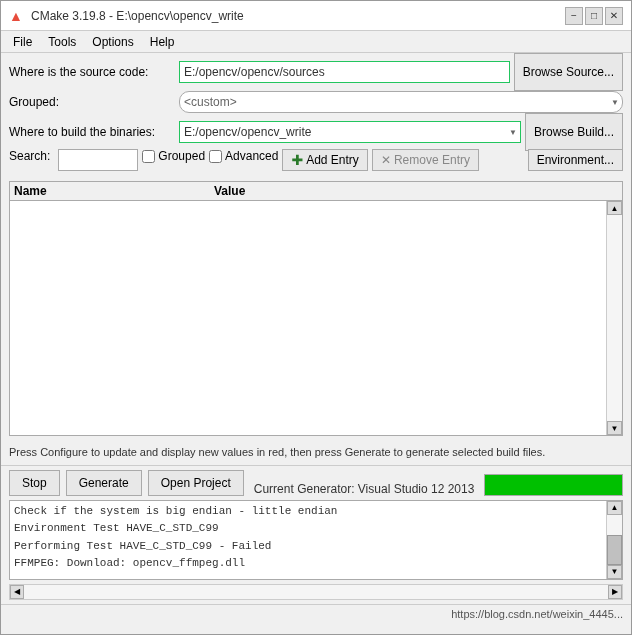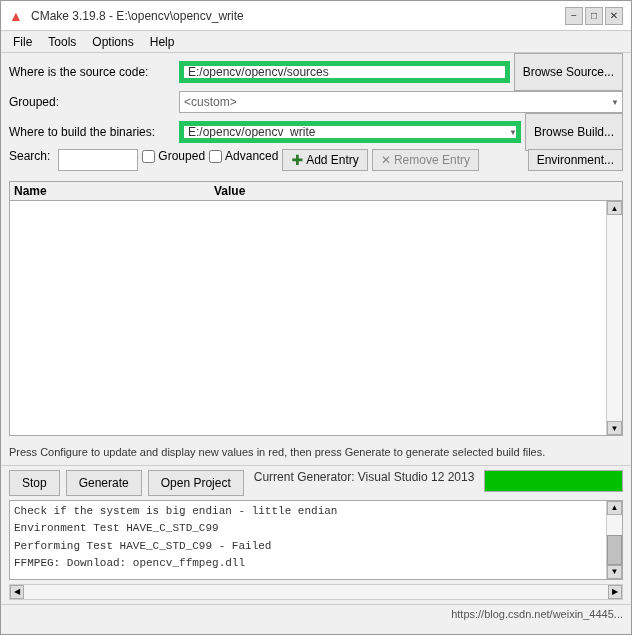--- a/index.html
+++ b/index.html
@@ -71,21 +71,21 @@
       height: 26px;
     }
     .form-label {
       font-size: 12px;
       color: #000;
       min-width: 170px;
     }
     .form-input {
       flex: 1;
       height: 22px;
-      border: 5px solid #22c55e;
+      border: 1px solid #22c55e;
       background: white;
       padding: 0 4px;
       font-size: 12px;
       color: #333;
     }
     .browse-btn {
       height: 38px;
       padding: 0 8px;
       background: #e8e8e8;
       border: 1px solid #aaa;
@@ -160,21 +160,21 @@
       font-size: 12px;
       display: flex;
       align-items: center;
       gap: 3px;
       white-space: nowrap;
     }
     .toolbar-btn.add { }
     .toolbar-btn.remove { color: #888; }
     .bottom-toolbar {
       display: flex;
-      align-items: flex-start;
+      align-items: flex-end;
       padding: 4px 8px;
       gap: 6px;
       background: #f0f0f0;
       border-top: 1px solid #ccc;
     }
     .action-btn {
       height: 26px;
       padding: 0 12px;
       background: #e8e8e8;
       border: 1px solid #aaa;
@@ -361,21 +361,21 @@
 
       <div class="form-row">
         <span class="form-label">Where is the source code:</span>
         <input class="form-input" type="text" value="E:/opencv/opencv/sources" style="">
         <button class="browse-btn">Browse Source...</button>
       </div>
 
       <div class="form-row">
         <span class="form-label">Grouped:</span>
         <div class="preset-wrapper">
-          <select class="preset-select" style="width:100%;padding-right:4px;">
+          <select class="preset-select" style="width:100%;padding-right:4px;border-radius:10px;">
             <option>&lt;custom&gt;</option>
           </select>
         </div>
       </div>
 
       <div class="form-row">
         <span class="form-label">Where to build the binaries:</span>
         <div class="preset-wrapper">
           <input class="form-input" type="text" style="width: 100%;" value="E:/opencv/opencv_write">
         </div>

